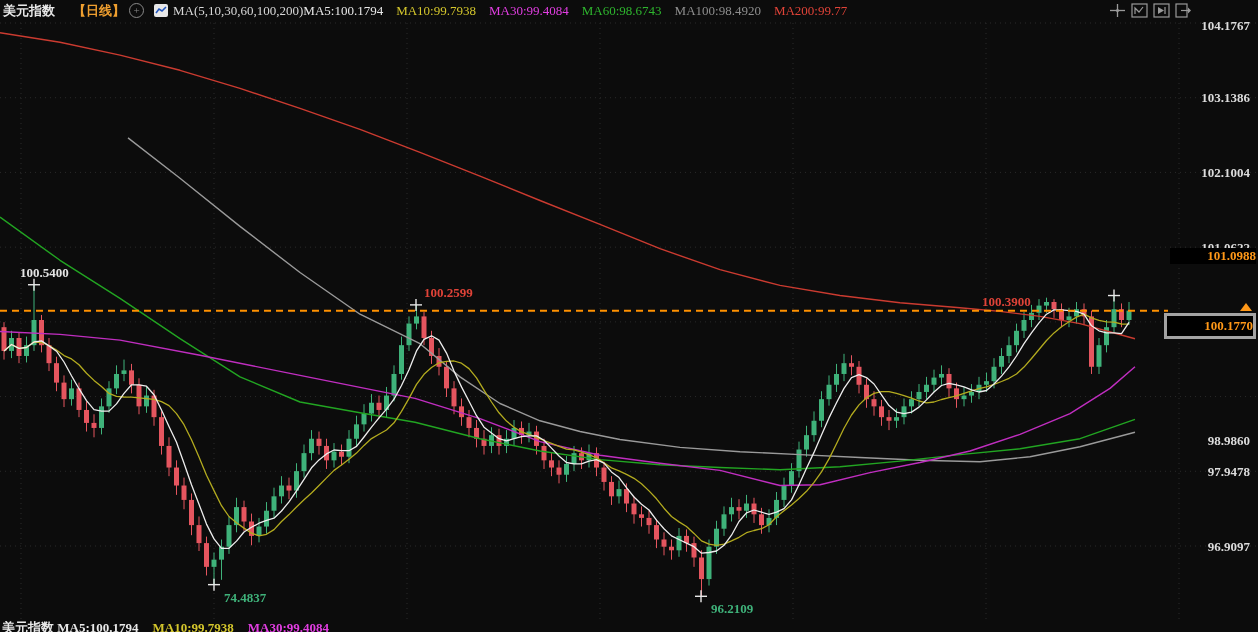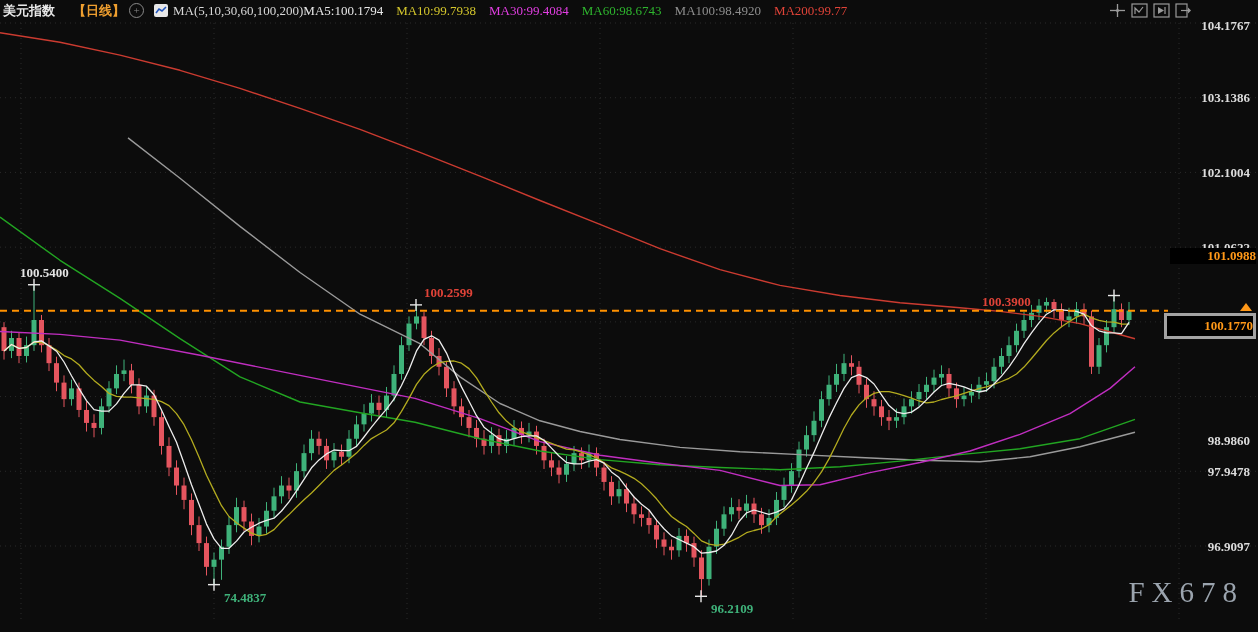--- a/index.html
+++ b/index.html
@@ -433,15 +433,15 @@
       <div class="tag" style="top: 247.514px; height: 16px; line-height: 16px; color: rgb(255, 152, 24);">101.0988</div>
       <div class="tag" id="price-tag" style="top: 312.855px; color: rgb(255, 152, 24);">100.1770</div>
       <div id="up-arrow" style="left: 1240px; top: 302.855px;"></div>
       <div class="ann" style="left: 20px; top: 264.73px; color: #e5e5e5;">100.5400</div>
       <div class="ann" style="left: 424px; top: 284.889px; color: rgb(224, 67, 56);">100.2599</div>
       <div class="ann" style="left: 982px; top: 275.526px; color: rgb(224, 67, 56); margin-top: 18px;">100.3900</div>
       <div class="ann" style="left: 224px; top: 589.633px; color: rgb(63, 178, 122);">74.4837</div>
       <div class="ann" style="left: 711px; top: 601.292px; color: rgb(63, 178, 122);">96.2109</div>
     </div>
 
-  <div id="watermark">FX678</div>
-
+
+  <div id="bottom-strip"><span style="color: rgb(232, 232, 232);">美元指数 MA5:100.1794</span><span style="color: rgb(212, 198, 44);">MA10:99.7938</span><span style="color: rgb(226, 62, 226);">MA30:99.4084</span></div>
 </div>
 
 </body></html>

